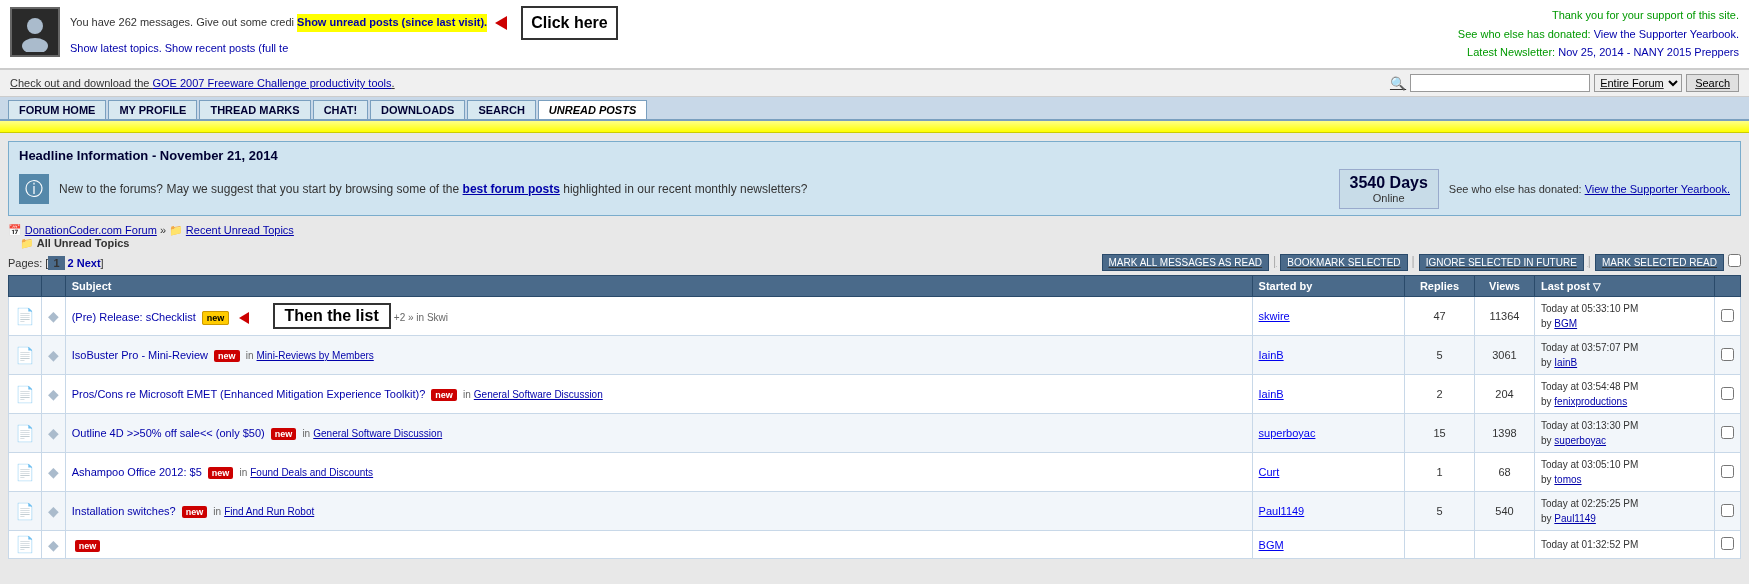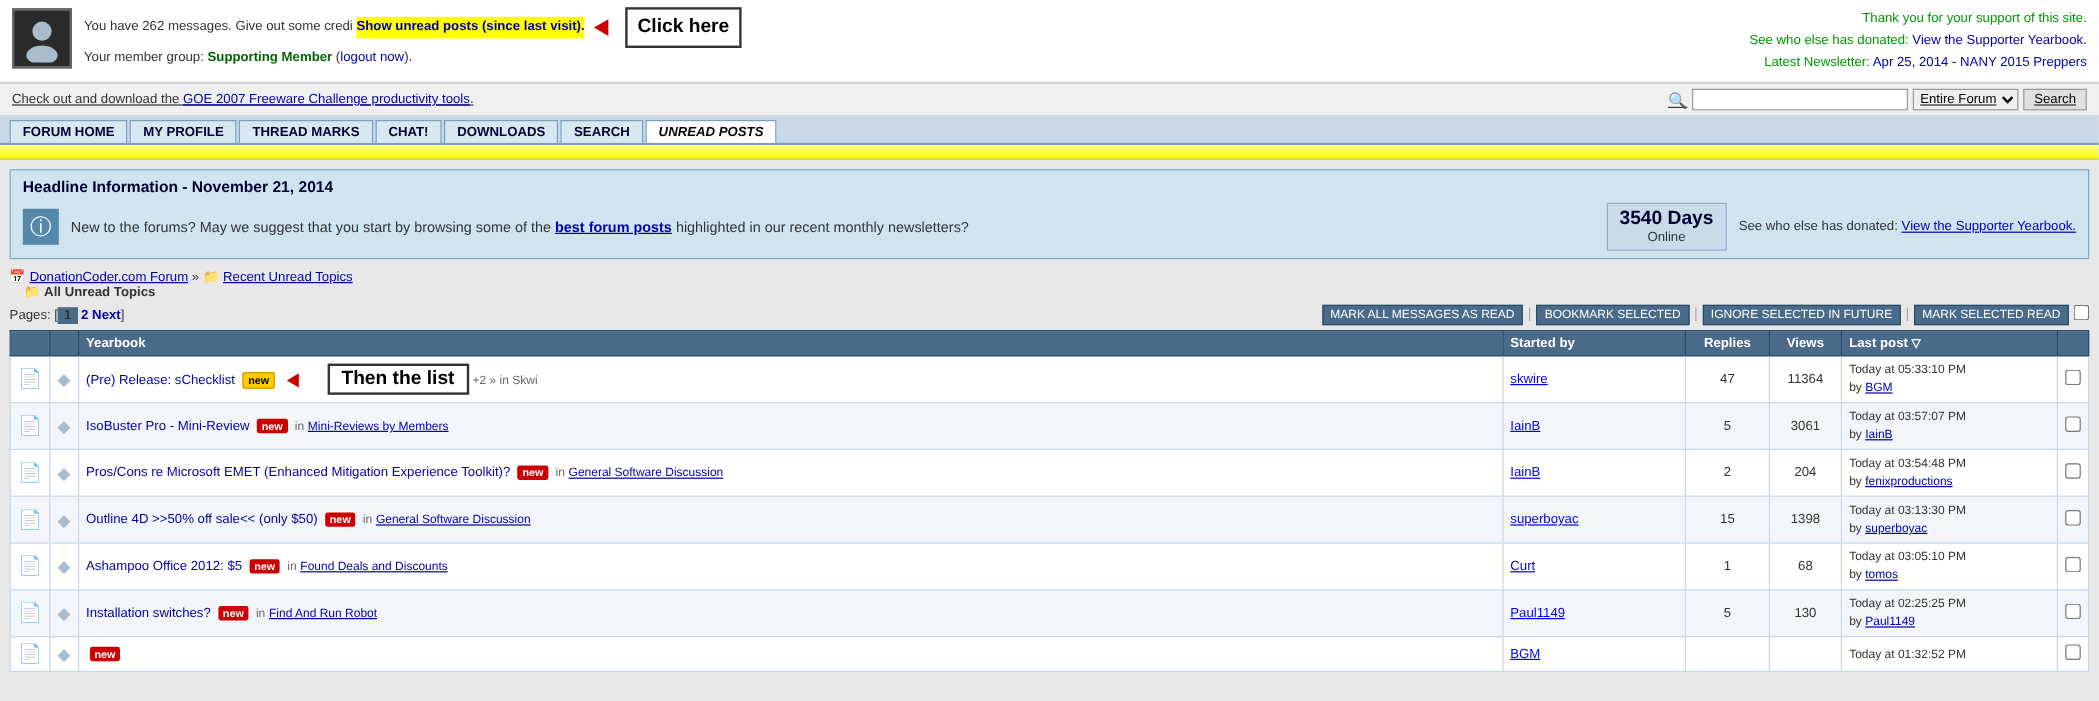--- a/index.html
+++ b/index.html
@@ -50,21 +50,21 @@
     
     #breadcrumb { margin: 0 8px 4px 8px; font-size: 11px; }
     #breadcrumb a { color: #00a; }
     #breadcrumb .bc-icon { color: #666; }
 
     
     #pages-bar { margin: 4px 8px; display: flex; align-items: center; justify-content: space-between; }
     #pages-left { font-size: 11px; }
     #pages-left a { color: #00a; font-weight: bold; text-decoration: none; }
     #pages-left span { color: #333; }
-    #pages-right { display: flex; gap: 4px; }
+    #pages-right { display: flex; gap: 4px; text-decoration: underline; }
     .action-btn { font-size: 10px; padding: 2px 6px; background: #4a6a8a; color: #fff; border: 1px solid #2a4a6a; cursor: pointer; text-transform: uppercase; }
 
     
     #forum-table { width: calc(100% - 16px); margin: 0 8px; border-collapse: collapse; }
     #forum-table thead tr th { background: #4a6a8a; color: #fff; font-size: 11px; font-weight: bold; padding: 4px 6px; border: 1px solid #2a4a6a; text-align: left; }
     #forum-table thead tr th.center { text-align: center; }
     #forum-table tbody tr { background: #fff; }
     #forum-table tbody tr:nth-child(even) { background: #f2f6fa; }
     #forum-table tbody tr td { border: 1px solid #c8d8e8; padding: 4px 6px; font-size: 11px; vertical-align: middle; }
     .td-icon { width: 22px; text-align: center; }
@@ -108,35 +108,35 @@
     <div id="header-text">
       <div>
         <span>You have 262 messages. Give out some credi</span>
         <span style="display:inline-flex; align-items:center; gap:4px;">
           <a href="#" class="unread-link">Show unread posts (since last visit).</a>
           <span style="display:inline-block; width:0; height:0; border-top:7px solid transparent; border-bottom:7px solid transparent; border-right:12px solid #cc0000; margin-left:4px;"></span>
           <span class="annotation-box">Click here</span>
         </span>
       </div>
       <div>
-        <span>Your member group:</span>
-        <strong style="color:#006600;">Supporting Member</strong>
-        <span> (</span><a href="#">logout now</a><span>).</span>
+        <a href="#">Show latest topics.</a>
+        <span> </span>
+        <a href="#"><span>Show recent posts (full te</span></a>
       </div>
     </div>
   </div>
   <div id="header-right">
     <div style="color:#009900;">Thank you for your support of this site.</div>
     <div>
       <span>See who else has donated:</span>
       <a href="#">View the Supporter Yearbook.</a>
     </div>
     <div>
       <span>Latest Newsletter:</span>
-      <a href="#">Apr 25, 2014 - NANY 2015 Preppers</a>
+      <a href="#">Nov 25, 2014 - NANY 2015 Preppers</a>
     </div>
   </div>
 </div>
 
 <div id="searchbar">
   <div id="searchbar-left">
     <span>Check out and download the </span><a href="#">GOE 2007 Freeware Challenge productivity tools</a><span>.</span>
   </div>
   <div id="searchbar-right">
     <span class="search-icon-span">🔍</span>
@@ -210,21 +210,21 @@
     <button class="action-btn">MARK SELECTED READ</button>
     <input type="checkbox" class="cb-input" style="">
   </div>
 </div>
 
 <table id="forum-table">
   <thead>
     <tr>
       <th class="td-icon"></th>
       <th class="td-star"></th>
-      <th>Yearbook</th>
+      <th>Subject</th>
       <th>Started by</th>
       <th class="td-replies center">Replies</th>
       <th class="td-views center">Views</th>
       <th class="td-lastpost">Last post <span class="sort-arrow">▽</span></th>
       <th class="td-cb"></th>
     </tr>
   </thead>
   <tbody>
 
     <tr>
@@ -332,21 +332,21 @@
       <td class="td-icon"><span class="topic-icon">📄</span></td>
       <td class="td-star"><span class="diamond-icon">◆</span></td>
       <td>
         <a href="#" class="topic-link">Installation switches?</a>
         <span class="new-badge">new</span>
         <span class="in-text">in</span>
         <a href="#" class="cat-link">Find And Run Robot</a>
       </td>
       <td><a href="#">Paul1149</a></td>
       <td class="td-replies center">5</td>
-      <td class="td-views center">130</td>
+      <td class="td-views center">540</td>
       <td class="td-lastpost">
         <div class="lastpost-text">
           Today at 02:25:25 PM<br>by <a href="#">Paul1149</a>
         </div>
       </td>
       <td class="td-cb"><input type="checkbox" class="cb-input" style=""></td>
     </tr>
 
     <tr>
       <td class="td-icon"><span class="topic-icon">📄</span></td>

